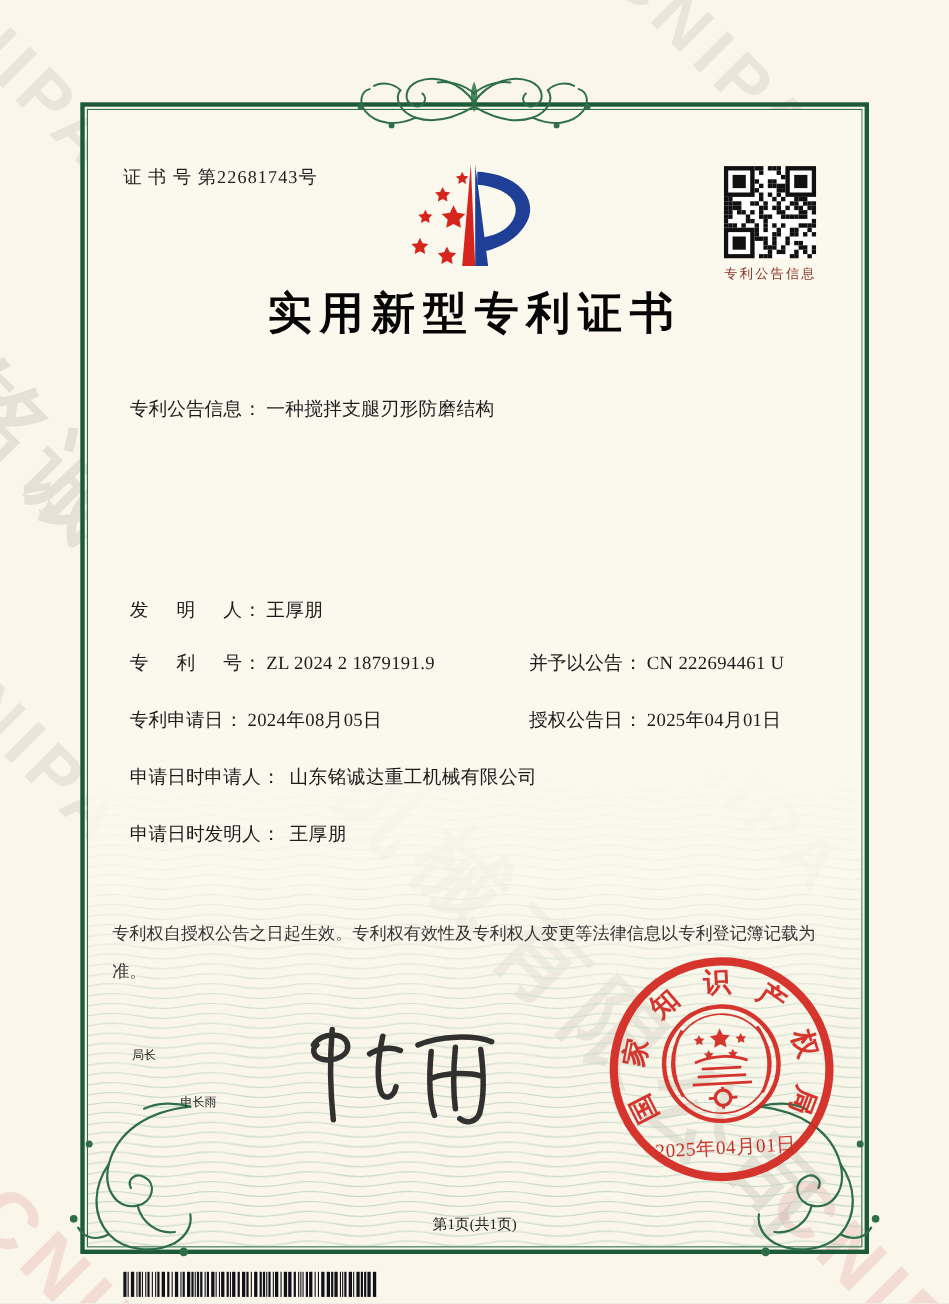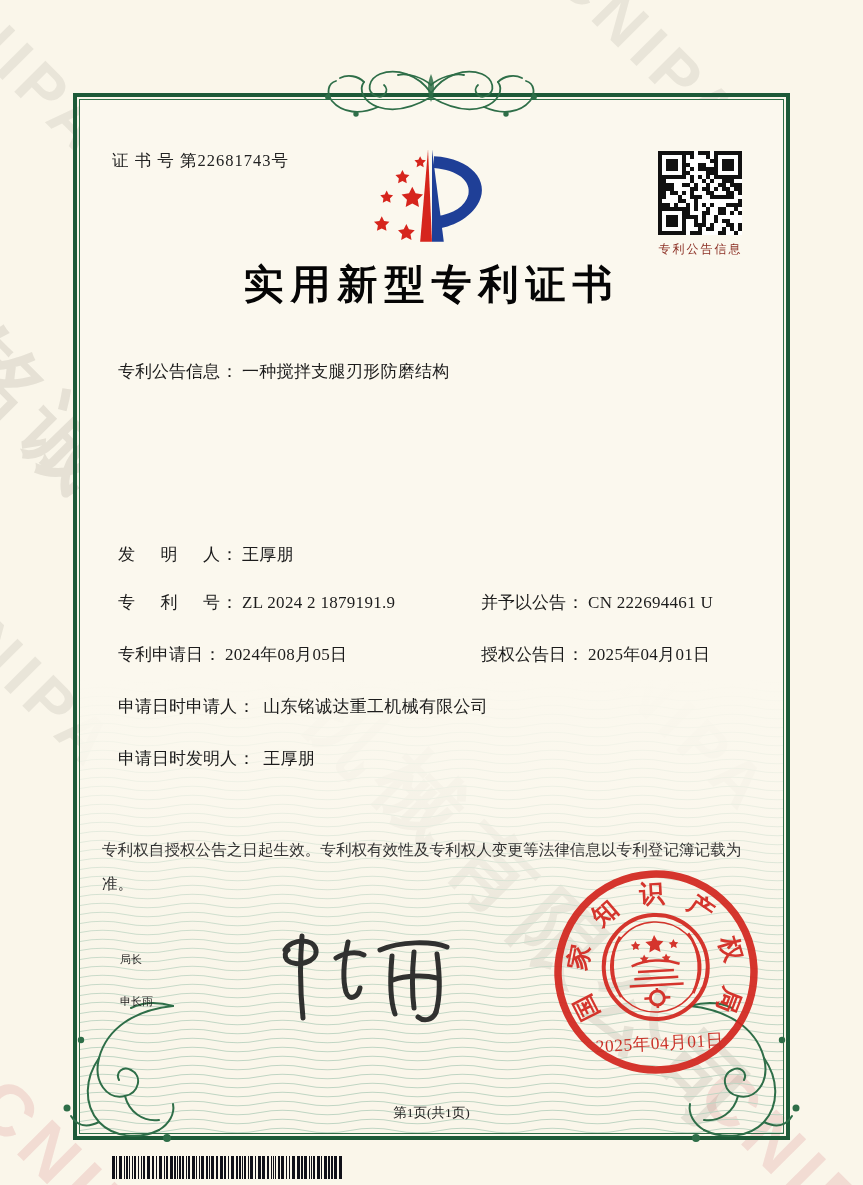--- a/index.html
+++ b/index.html
@@ -332,21 +332,21 @@
 
   <div class="row" style="top:747px;">
     <span class="plabel">申请日时发明人</span><span class="colon">：</span>&nbsp;<span class="val">王厚朋</span>
   </div>
 
   <div class="statement">
     <div class="l2">专利权自授权公告之日起生效。专利权有效性及专利权人变更等法律信息以专利登记簿记载为准。</div>
   </div>
 
   <div class="signer" style="top:952px;">局长</div>
-  <div class="signer" style="top:994px;">申长雨</div>
+  <div class="signer" style="top:994px;margin-left:44px;">申长雨</div>
 
   <svg class="sig-svg" width="230" height="115" viewBox="0 0 230 115">
     <g stroke="#1c1c1c" fill="none" stroke-width="5" stroke-linecap="round" opacity="0.9">
       <path d="M62,18 C60,42 60,72 63,100"></path>
       <path d="M45,32 C52,20 74,20 76,32 C78,44 56,50 47,42 C44,38 45,34 48,32"></path>
       <path d="M108,24 C104,42 102,60 106,74 C109,83 118,80 120,70"></path>
       <path d="M96,40 C104,35 116,33 124,37"></path>
       <path d="M140,32 C160,23 192,23 207,29"></path>
       <path d="M152,38 C150,60 150,82 155,96"></path>
       <path d="M197,36 C200,58 200,80 196,94"></path>

